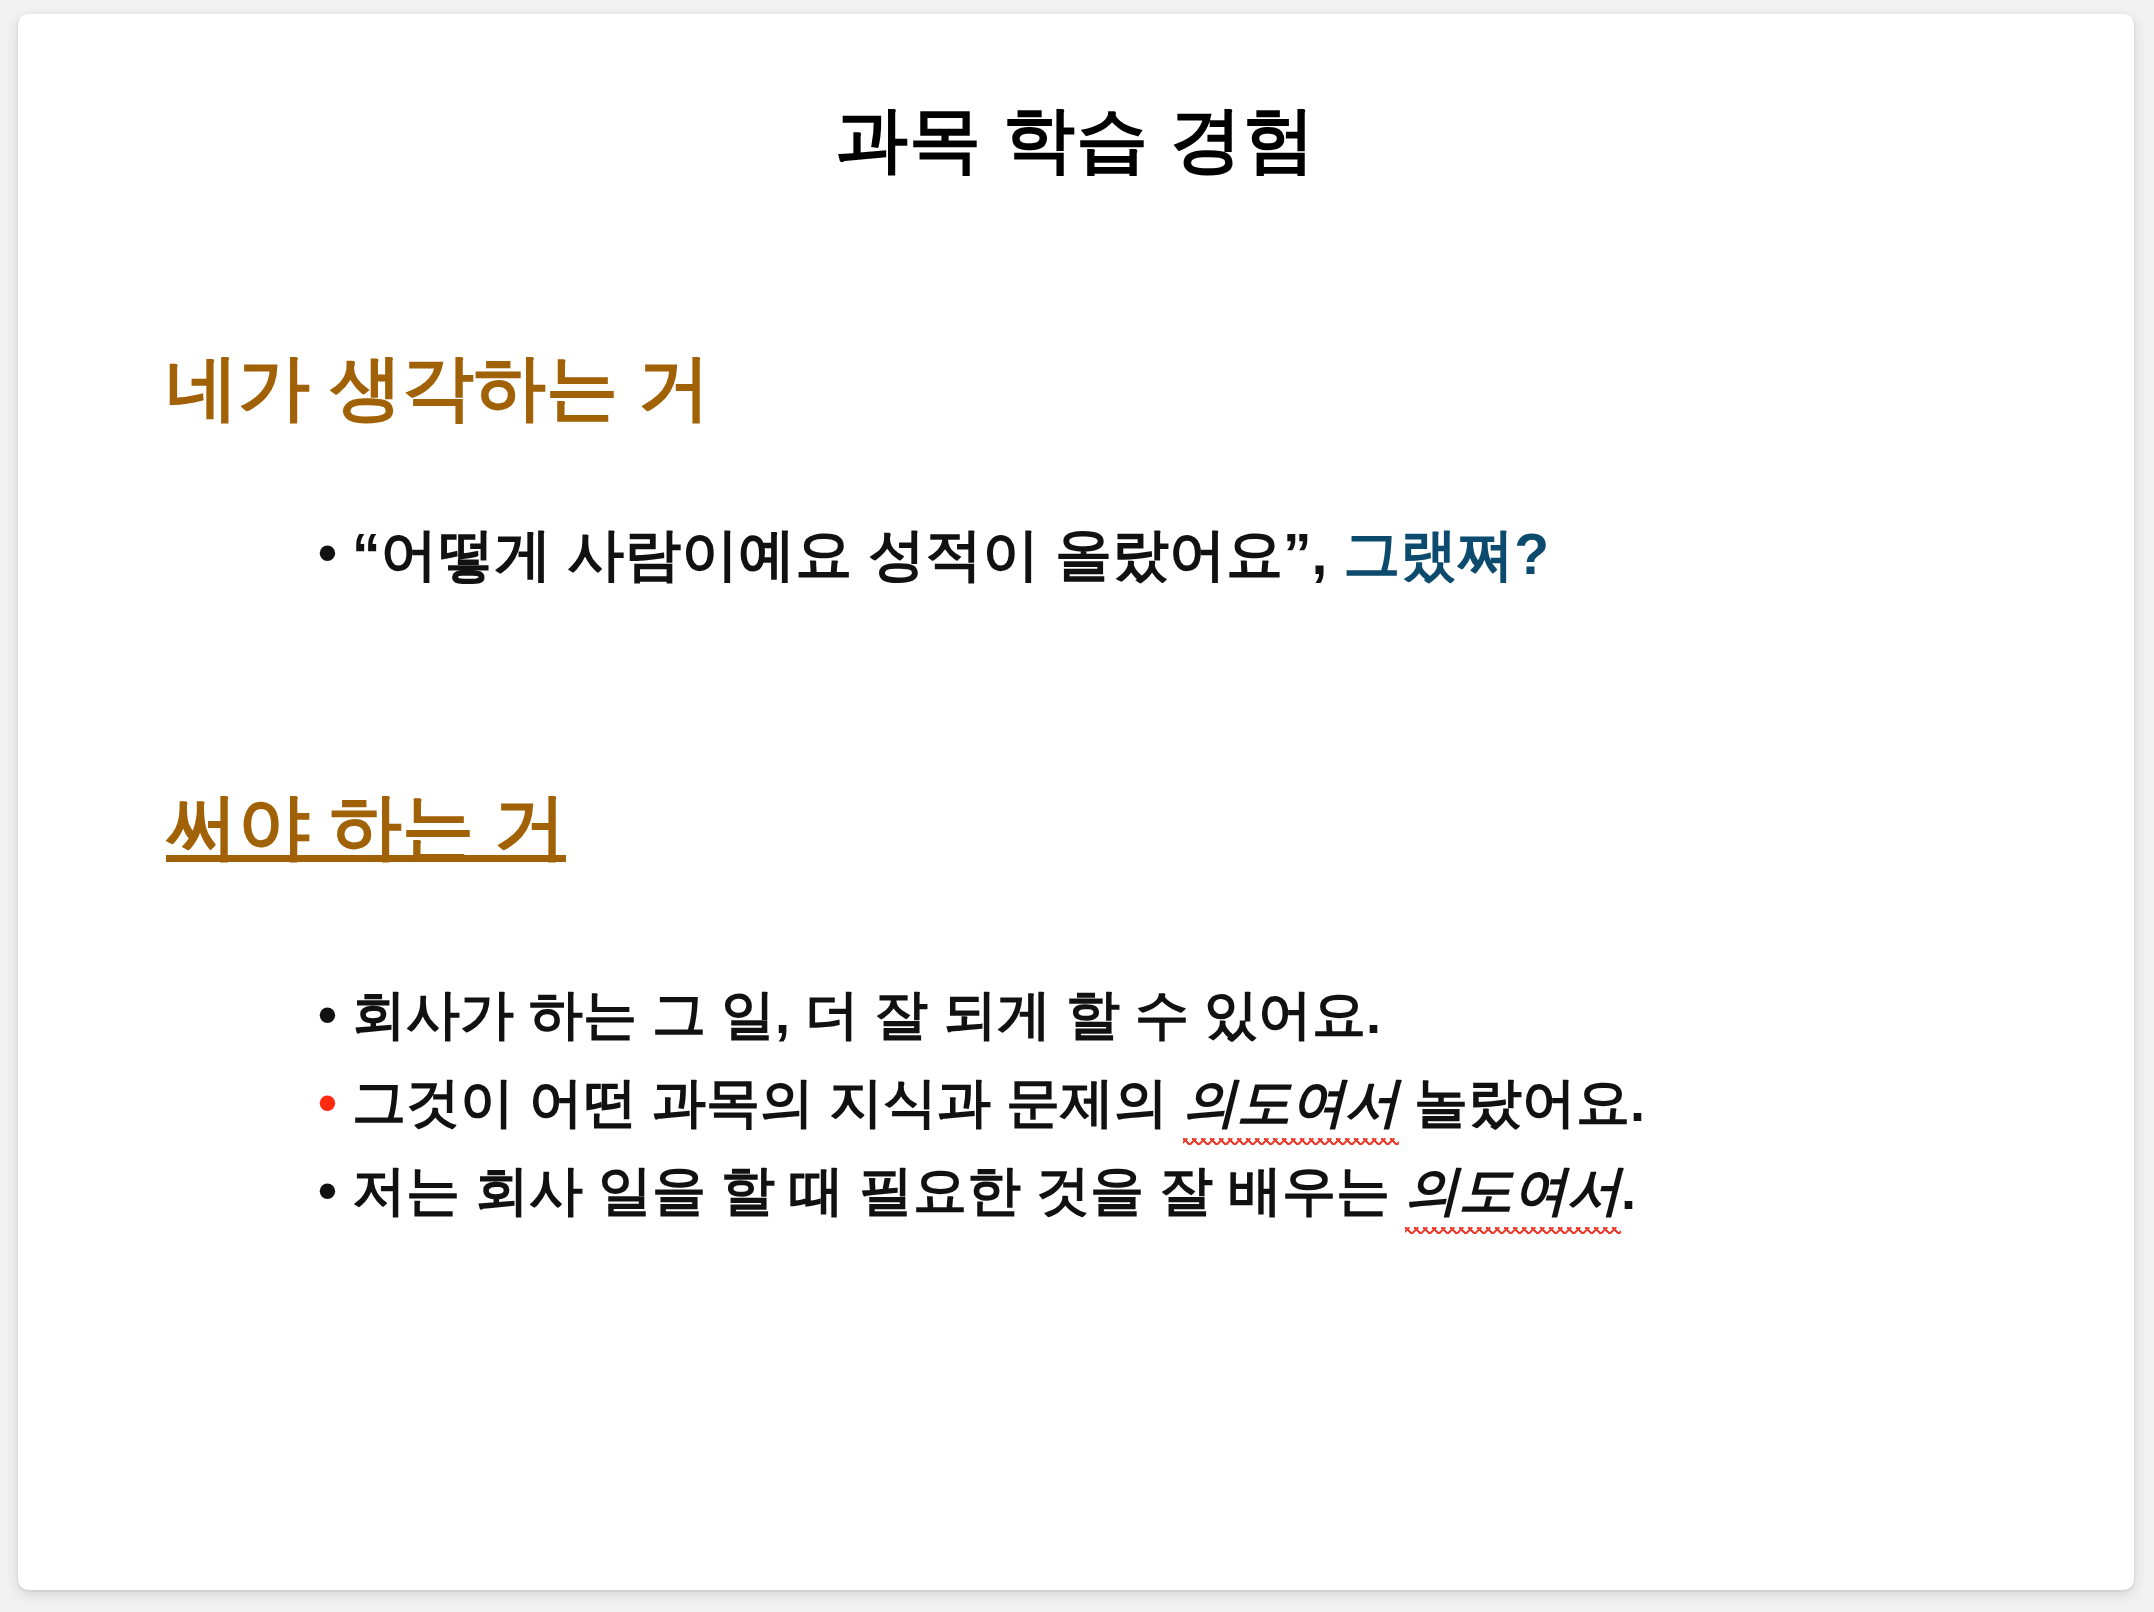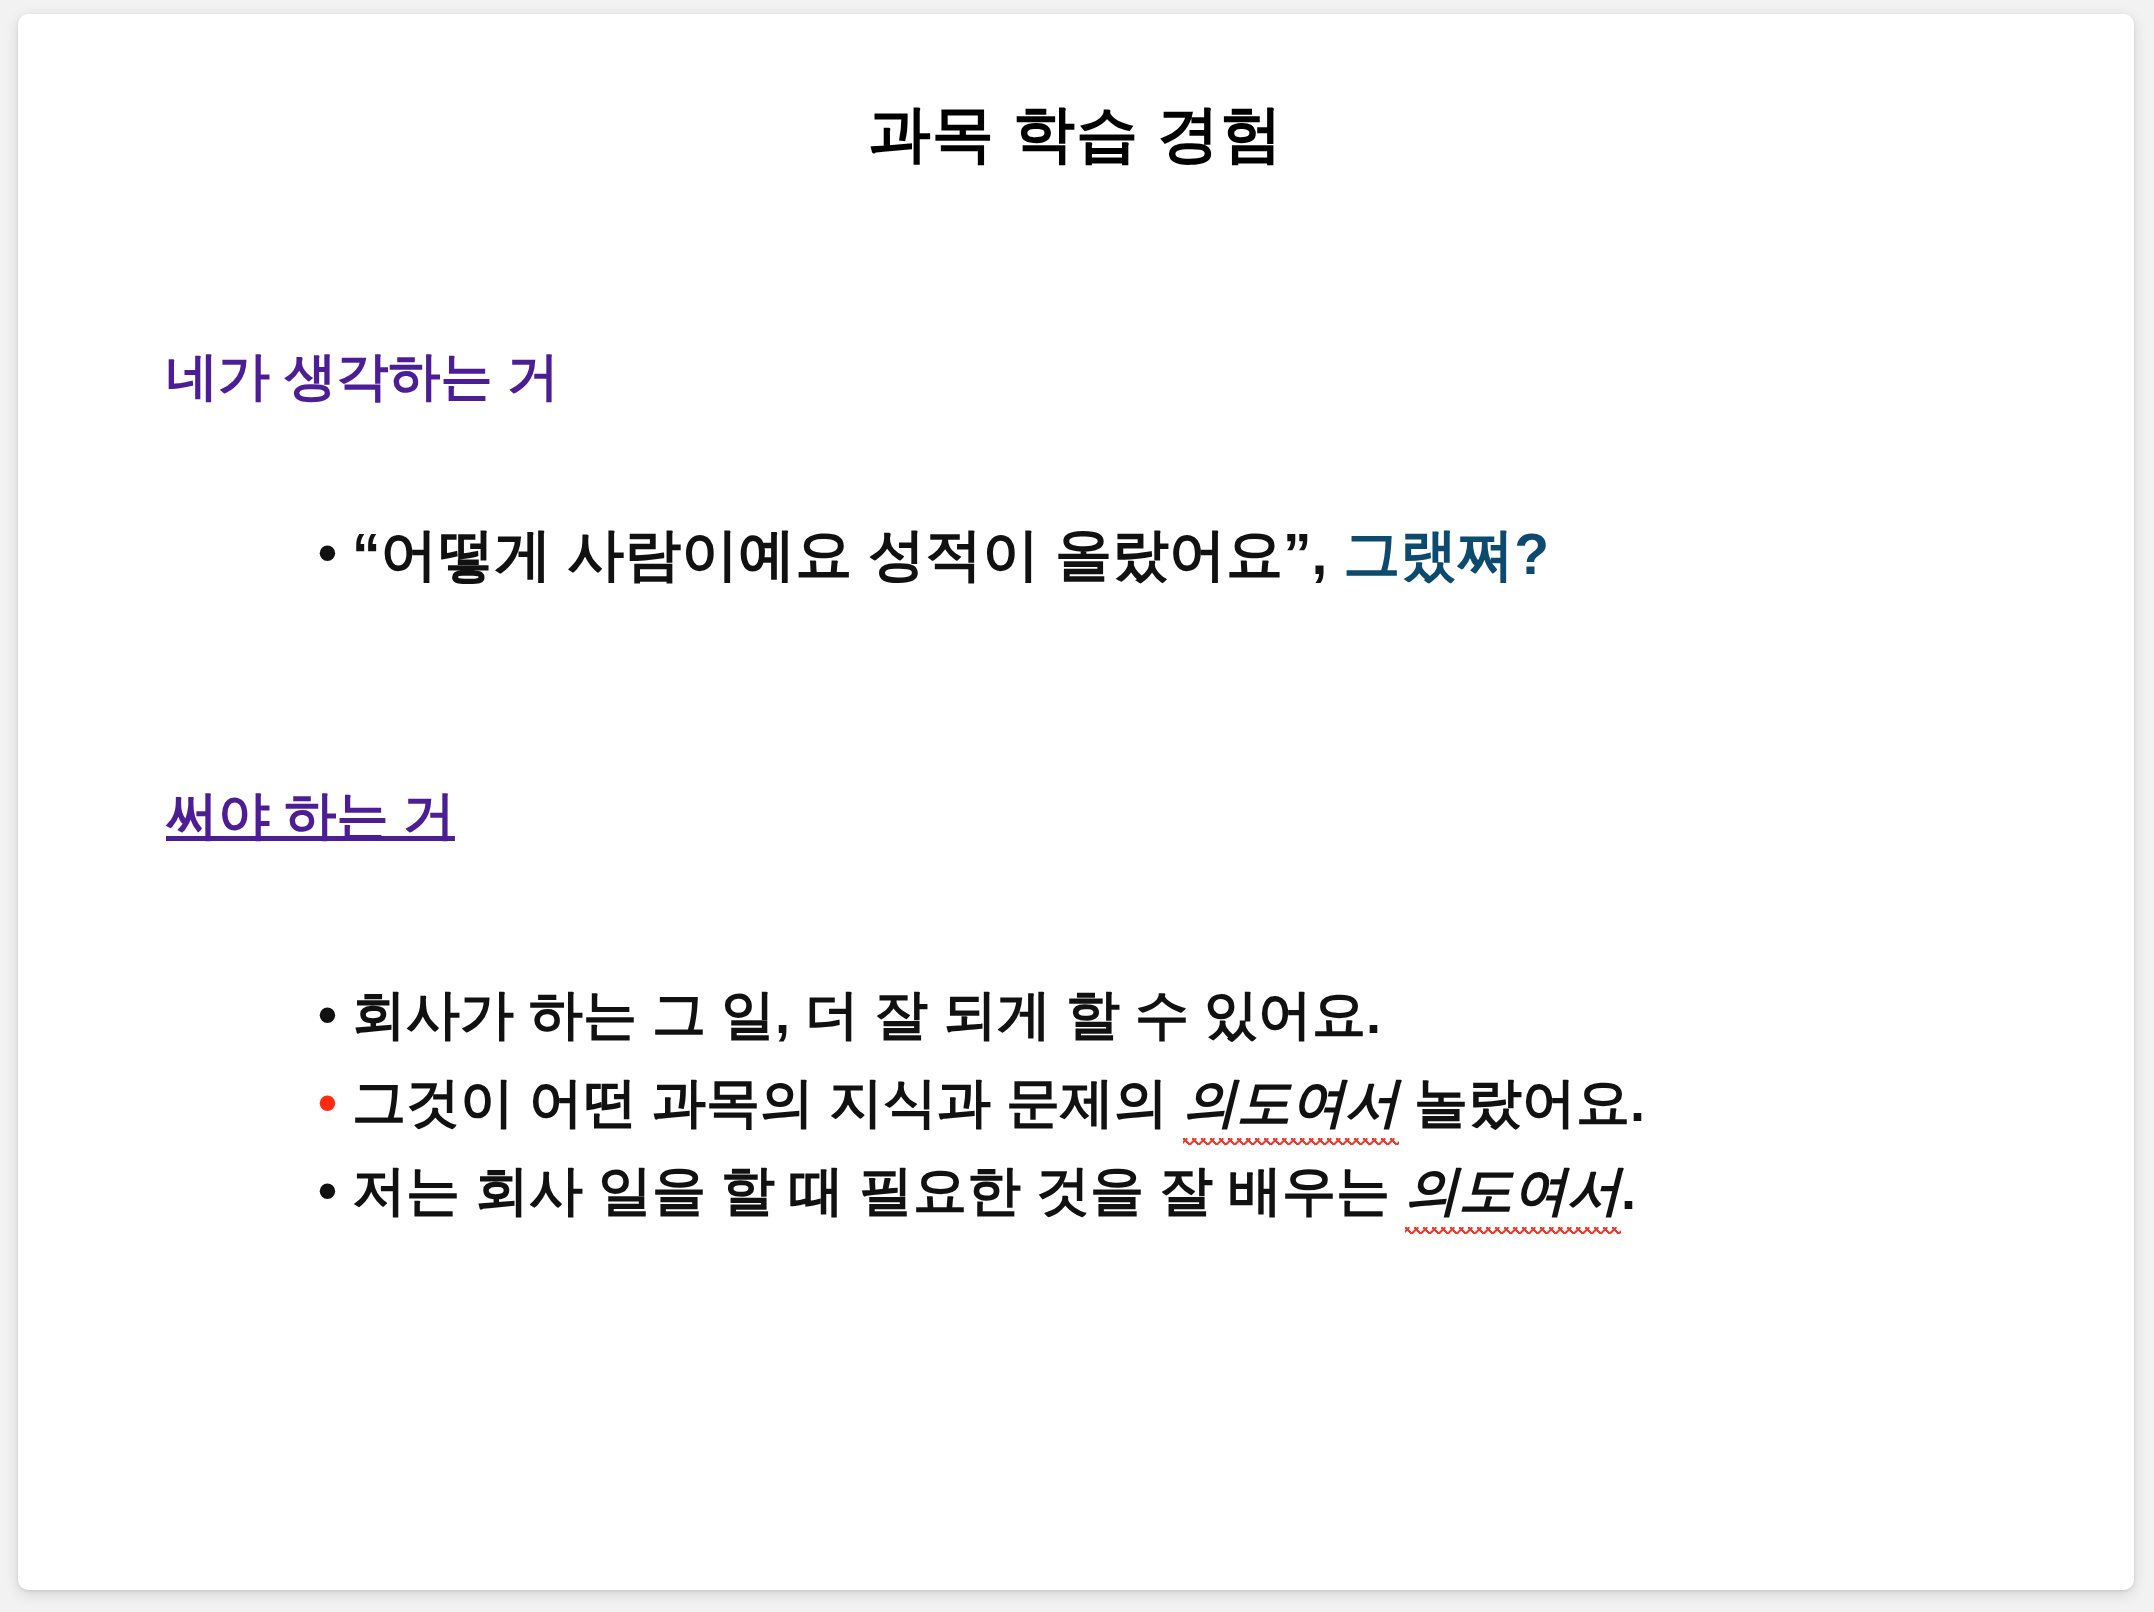--- a/index.html
+++ b/index.html
@@ -34,33 +34,33 @@
     padding: 0;
   }
 
   
   .slide-title {
     position: absolute;
     left: 0;
     right: 0;
     top: 86px;
     text-align: center;
-    font-size: 62px;
+    font-size: 72px;
     font-weight: 700;
     color: #000000;
     letter-spacing: 1px;
     line-height: 1.1;
   }
 
   
   .section-heading {
     position: absolute;
-    font-size: 52px;
+    font-size: 72px;
     font-weight: 700;
-    color: #4c1d95;
+    color: #a16207;
     line-height: 1.12;
     letter-spacing: 0px;
     white-space: nowrap;
   }
   .section-heading.first { left: 148px; top: 333px; }
   .section-heading.second { left: 148px; top: 772px; text-decoration: underline; }
 
   
   .bullet-block {
     position: absolute;

